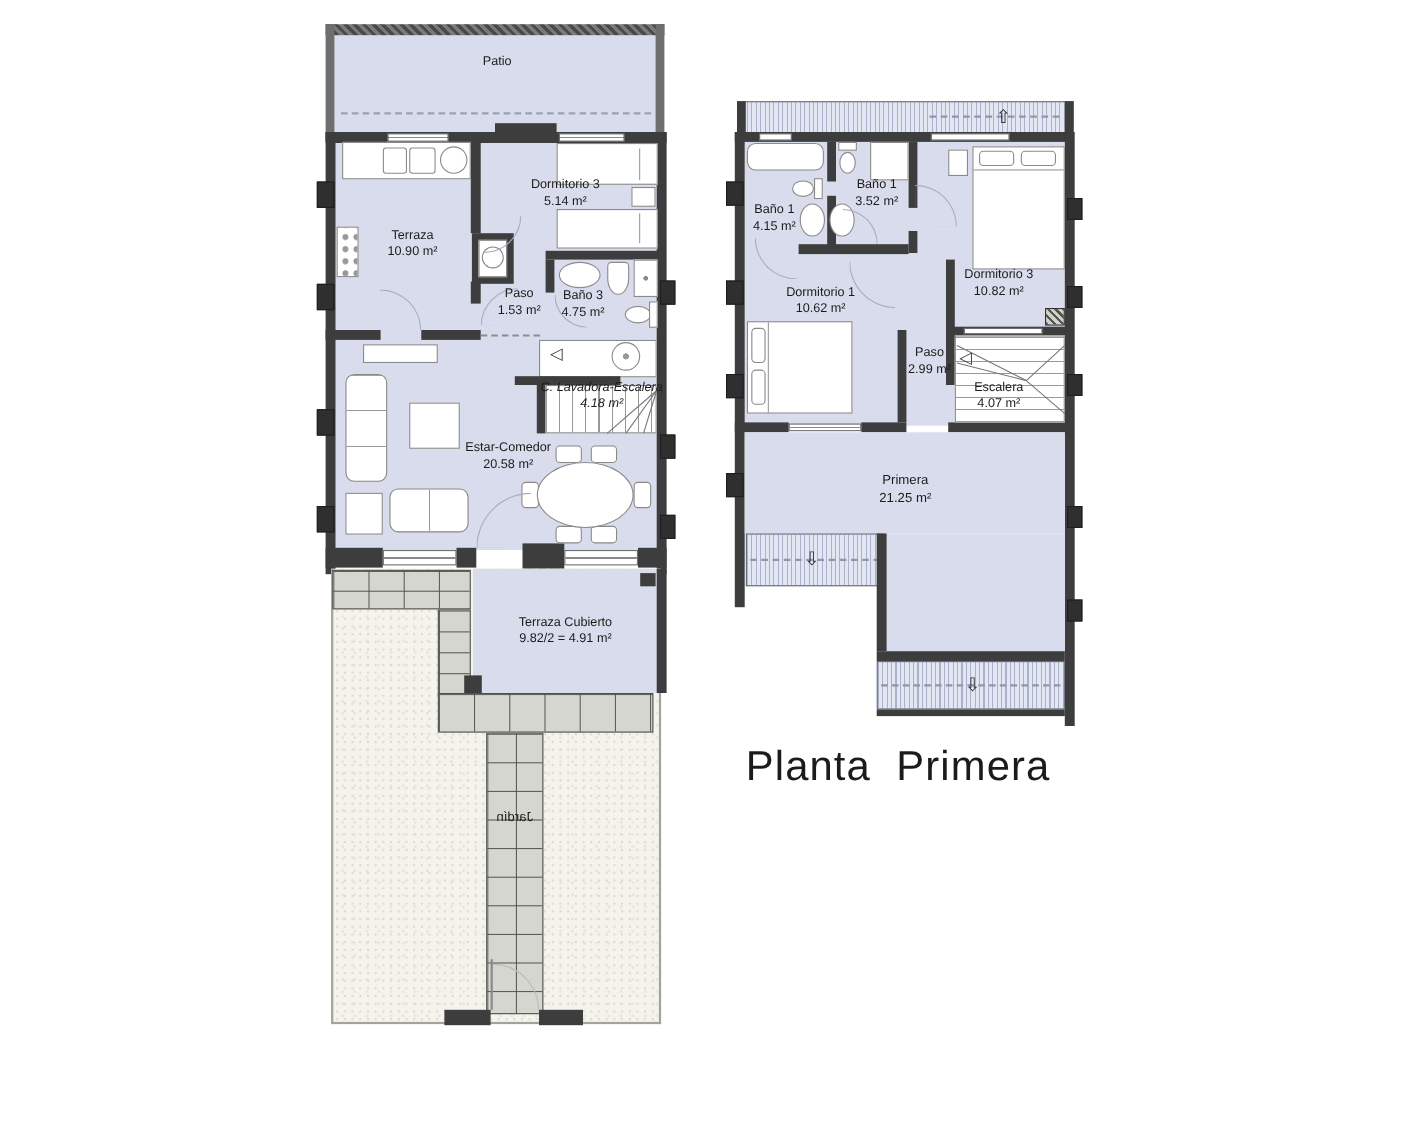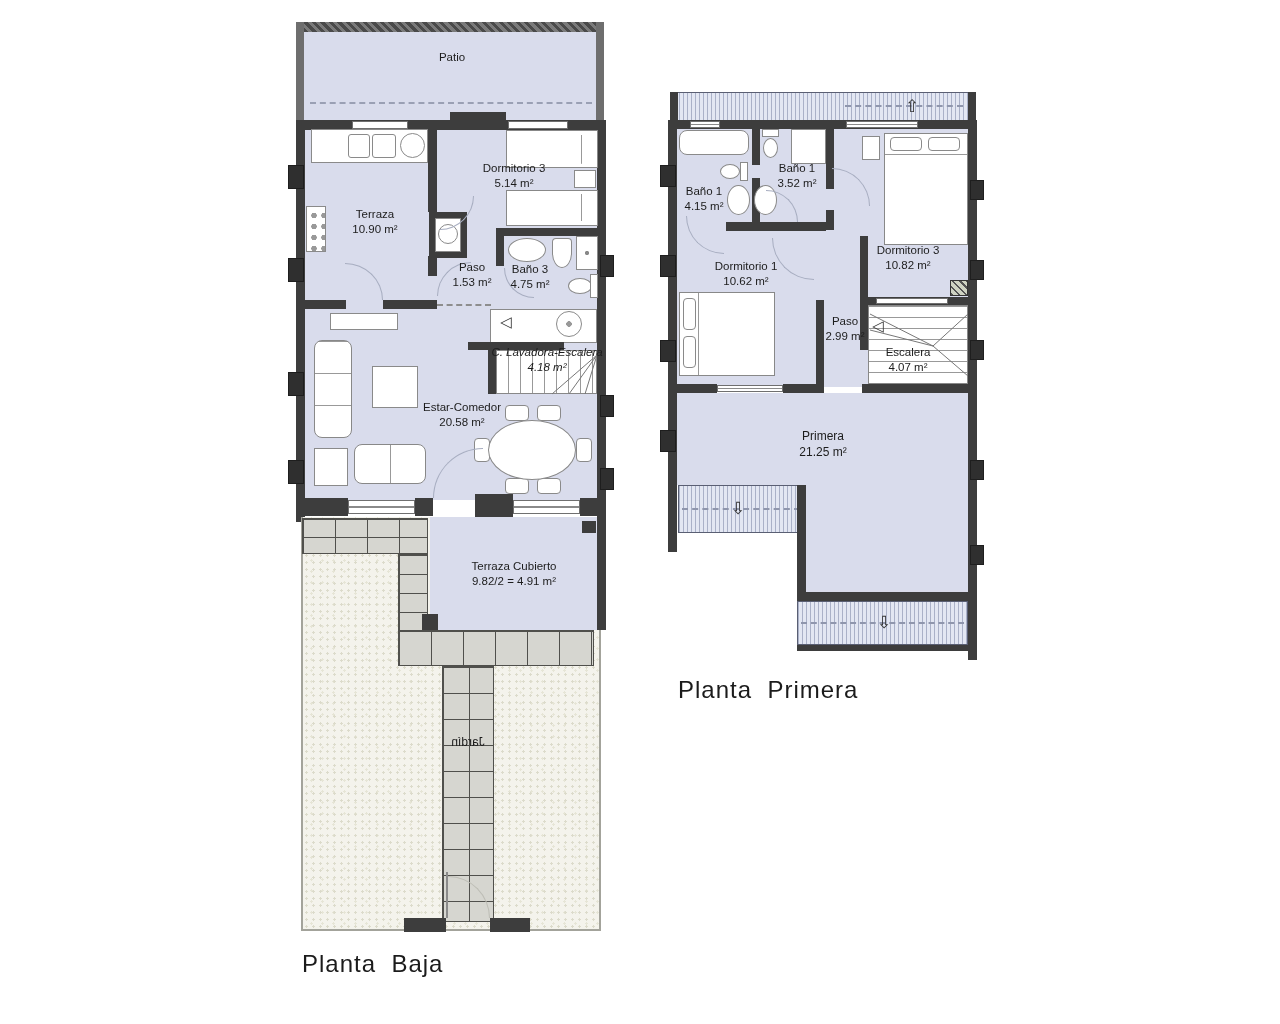--- a/index.html
+++ b/index.html
@@ -14,21 +14,21 @@
   .roof{background:repeating-linear-gradient(90deg,#aab1c8 0 1px,#e3e7f3 1px 4px);
         border:1px solid #5a5f73;box-sizing:border-box;}
   .dashline{border-top:2px dashed #9aa0b4;height:0;}
   .window{background:linear-gradient(#ffffff 42%,#8a8a8a 42%,#8a8a8a 58%,#ffffff 58%);
           border:1px solid #6f6f6f;box-sizing:border-box;}
   .furn{background:#fff;border:1px solid #8a8a8a;box-sizing:border-box;}
   .round{border-radius:50%;}
   .arc{border:1px solid #a7adc0;box-sizing:border-box;background:transparent;}
   .rlabel{transform:translate(-50%,-50%);text-align:center;font-size:11.5px;line-height:1.3;
           color:#1c1c1c;white-space:nowrap;z-index:6;}
-  .plan-title{font-size:24px;color:#1b1b1b;letter-spacing:1px;white-space:pre;z-index:6;}
+  .plan-title{font-size:38px;color:#1b1b1b;letter-spacing:1px;white-space:pre;z-index:6;}
   .garden{background-color:#f4f3ec;
           background-image:radial-gradient(#dcdbcb 1px,transparent 1.4px),
                            radial-gradient(#e6e5d6 1px,transparent 1.4px);
           background-size:7px 7px,11px 11px;background-position:0 0,3px 5px;
           border:2px solid #a3a39b;border-top:none;box-sizing:border-box;}
   .tiles{background-color:#d6d6d0;border:1px solid #50504c;box-sizing:border-box;
          background-image:linear-gradient(#50504c 1px,transparent 1px),
                           linear-gradient(90deg,#50504c 1px,transparent 1px);}
   .stairs{background:#fff;border:1px solid #888;box-sizing:border-box;}
   .treads-v{background-image:repeating-linear-gradient(90deg,transparent 0 11px,#999 11px 12px);}
@@ -184,21 +184,20 @@
 
   <div class="abs room" style="left:430px;top:517px;width:168px;height:113px;"></div>
   <div class="abs wall" style="left:597px;top:517px;width:9px;height:113px;"></div>
   <div class="abs wall" style="left:582px;top:521px;width:14px;height:12px;"></div>
   <div class="abs wall" style="left:422px;top:614px;width:16px;height:16px;"></div>
   <div class="abs rlabel" style="left:514px;top:574px;">
     <div>Terraza Cubierto</div>
     <div>9.82/2 = 4.91 m²</div>
   </div>
 
-  <div class="abs plan-title" style="left:302px;top:950px;">Planta  Baja</div>
 
   <div class="abs roof" style="left:670px;top:92px;width:306px;height:30px;"></div>
   <div class="abs wall" style="left:670px;top:92px;width:8px;height:30px;"></div>
   <div class="abs wall" style="left:968px;top:92px;width:8px;height:30px;"></div>
   <div class="abs dashline" style="left:845px;top:105px;width:118px;border-top-color:#8f96ad;"></div>
   <div class="abs arrow-glyph" style="left:905px;top:98px;">⇧</div>
 
   <div class="abs room" style="left:677px;top:129px;width:291px;height:258px;"></div>
 
   <div class="abs wall" style="left:668px;top:120px;width:308px;height:9px;"></div>

